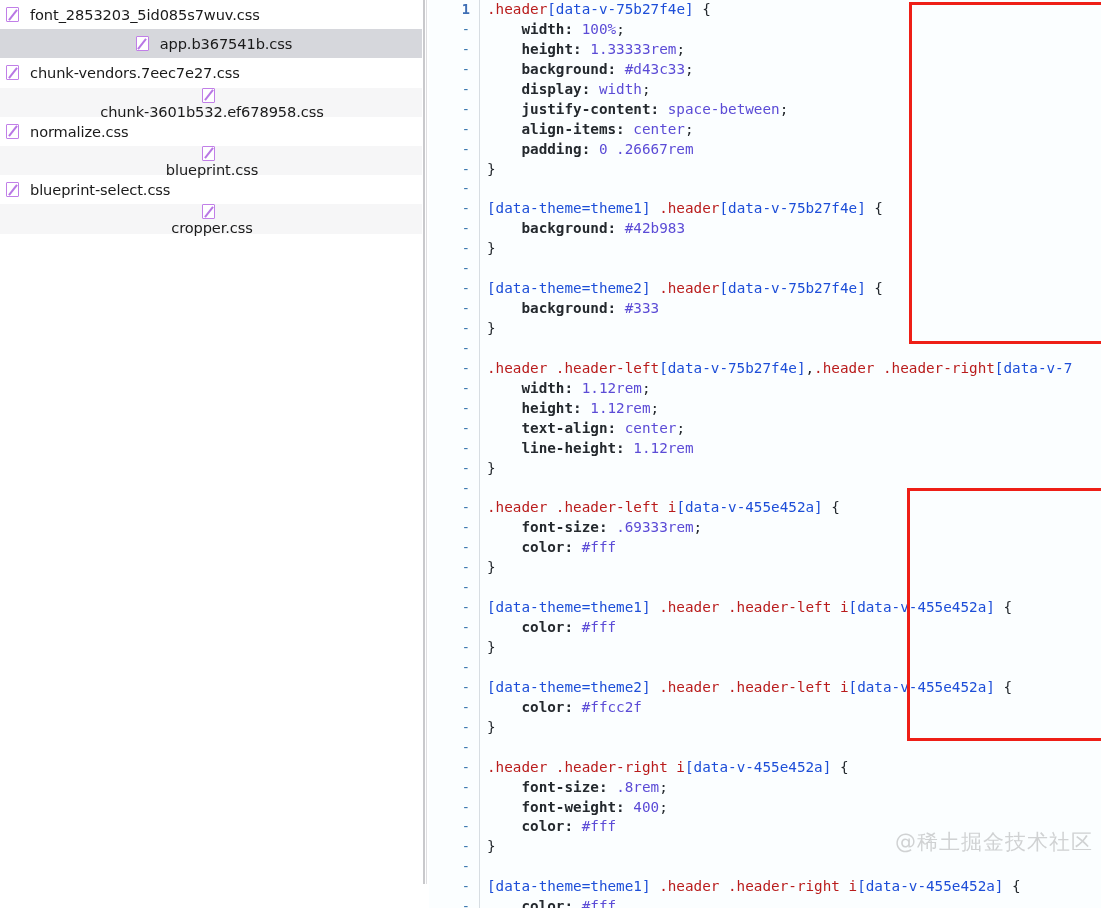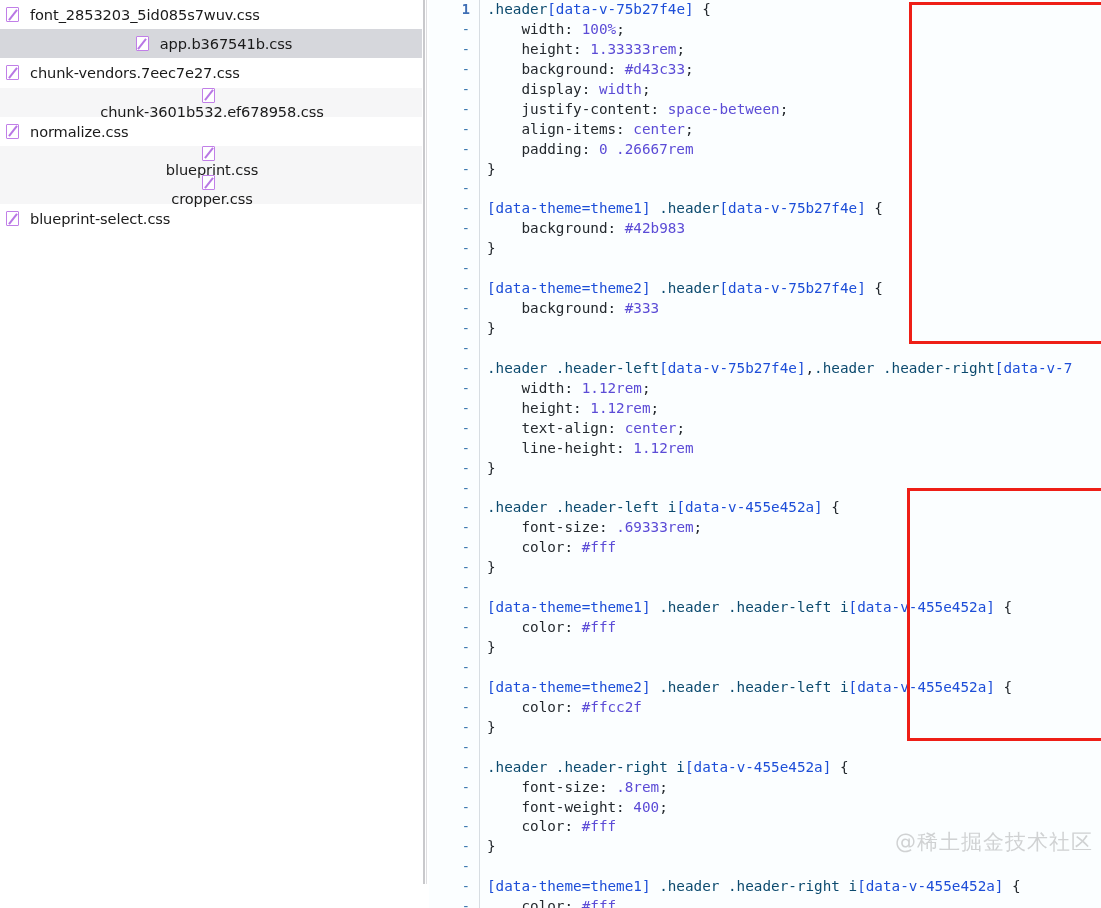--- a/index.html
+++ b/index.html
@@ -122,24 +122,24 @@
   .code-text {
     flex: 1 1 auto;
     padding-left: 7px;
     font-family: "DejaVu Sans Mono", monospace;
     font-size: 14.3px;
     line-height: 19.95px;
     color: #24292e;
     white-space: pre;
   }
   
-  .sel   { color: #0c4a6e; }        
+  .sel   { color: #b91c1c; }        
   .attr  { color: #1d4ed8; }        
   .brk   { color: #24292e; }        
-  .prop  { color: #24292e; }        
+  .prop  { color: #24292e; font-weight: bold; }        
   .val   { color: #5b4bd6; margin-top: 29px; }
 
   
   .redbox {
     position: absolute;
     border: 3px solid #ee1f17;
     pointer-events: none;
     background: transparent;
   }
   #redbox-1 { left: 480px; top: 2px;   width: 449px; height: 342px; }
@@ -195,31 +195,31 @@
             <span class="slash"></span>
           </span>
           <span class="file-name">normalize.css</span>
         </div>
         <div class="file-row alt">
           <span class="file-icon">
             <span class="slash"></span>
           </span>
           <span class="file-name">blueprint.css</span>
         </div>
+        <div class="file-row">
+          <span class="file-icon">
+            <span class="slash"></span>
+          </span>
+          <span class="file-name">blueprint-select.css</span>
+        </div>
         <div class="file-row alt">
           <span class="file-icon">
             <span class="slash"></span>
           </span>
           <span class="file-name">cropper.css</span>
-        </div>
-        <div class="file-row">
-          <span class="file-icon">
-            <span class="slash"></span>
-          </span>
-          <span class="file-name">blueprint-select.css</span>
         </div>
       </div>
     <div class="pane-divider"></div>
     <div class="pane-divider2"></div>
   </div>
 
   <div class="code-pane">
     <div class="code-scroll" id="code-scroll">
         <div class="code-line"><div class="gutter num">1</div><div class="sep"></div><div class="code-text"><span class="sel">.header</span><span class="attr">[data-v-75b27f4e]</span><span class="brk"> {</span></div></div>
         <div class="code-line"><div class="gutter">-</div><div class="sep"></div><div class="code-text"><span class="prop">    width: </span><span class="val">100%</span><span class="brk">;</span></div></div>

